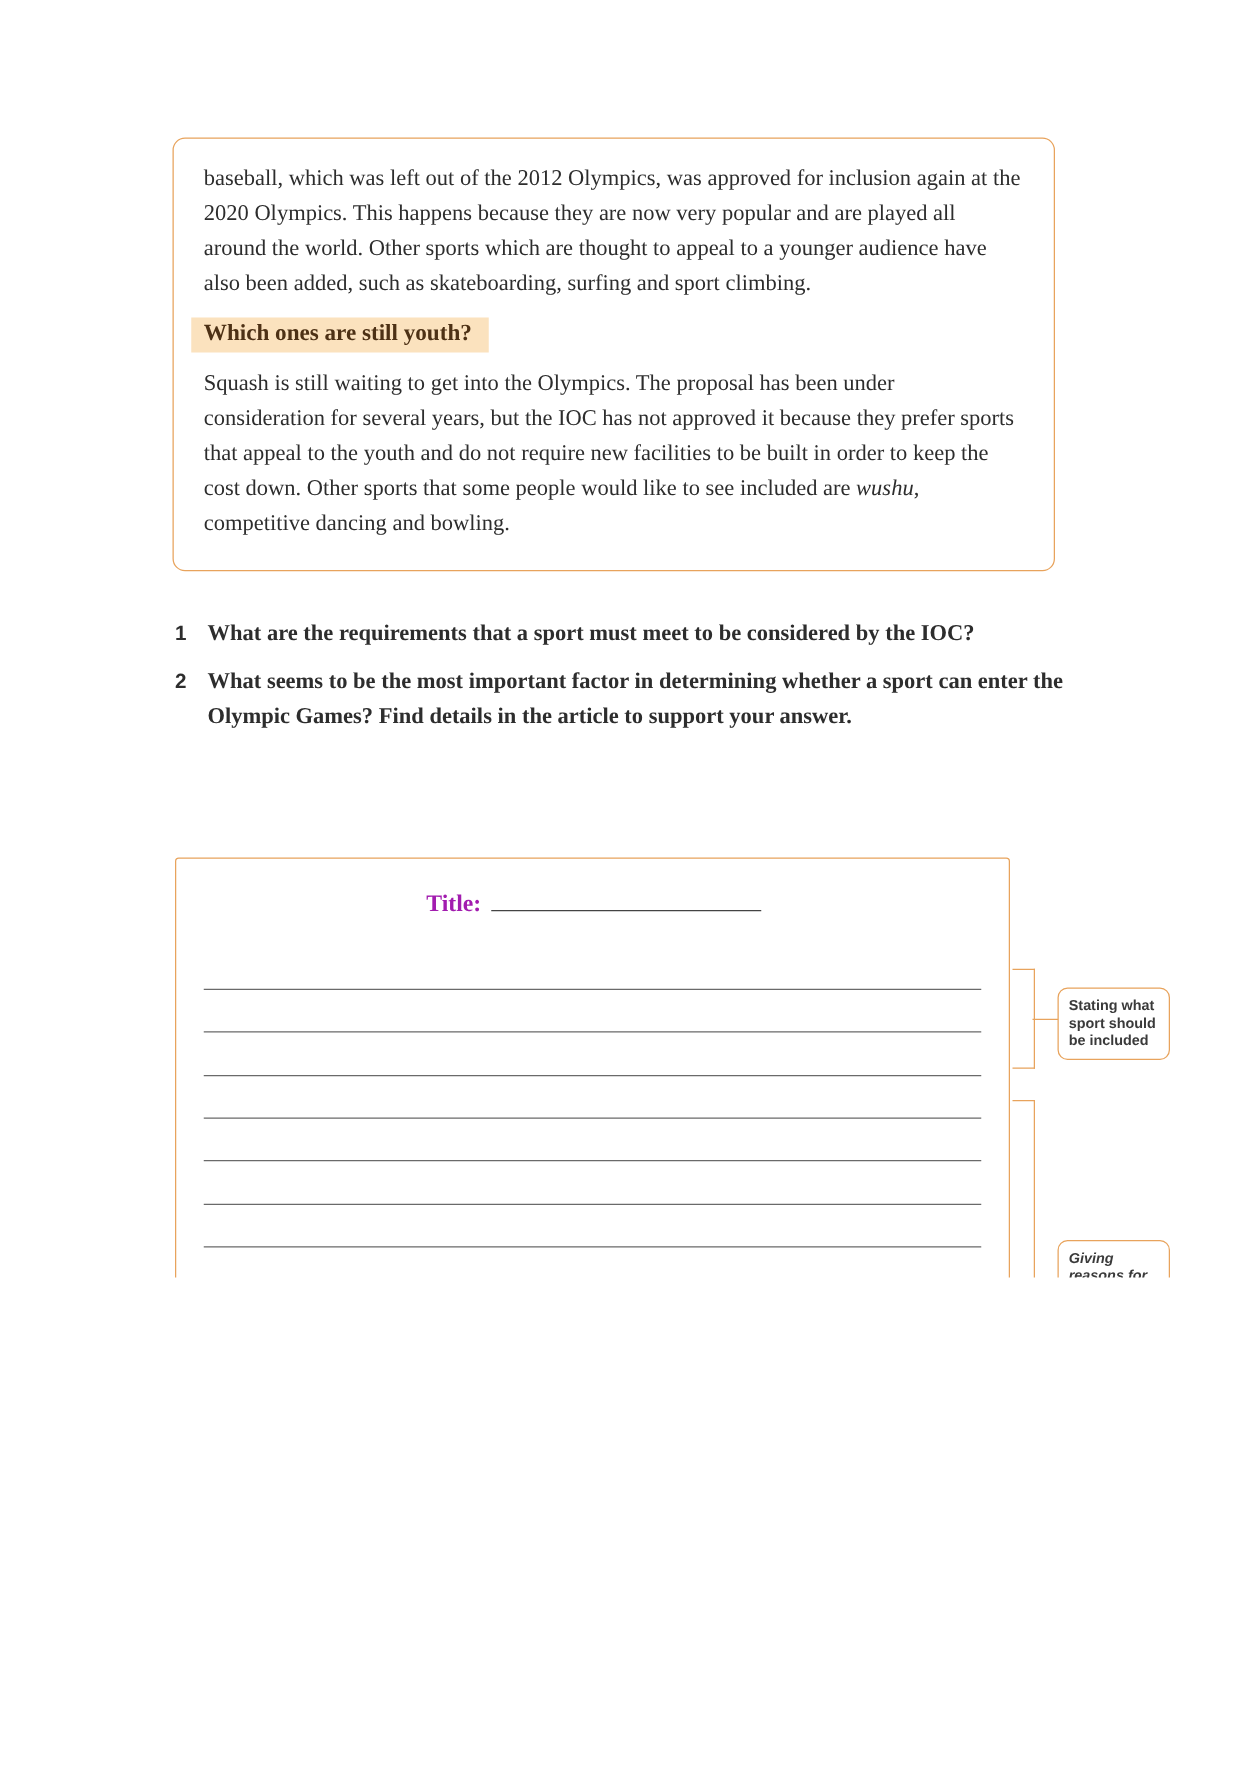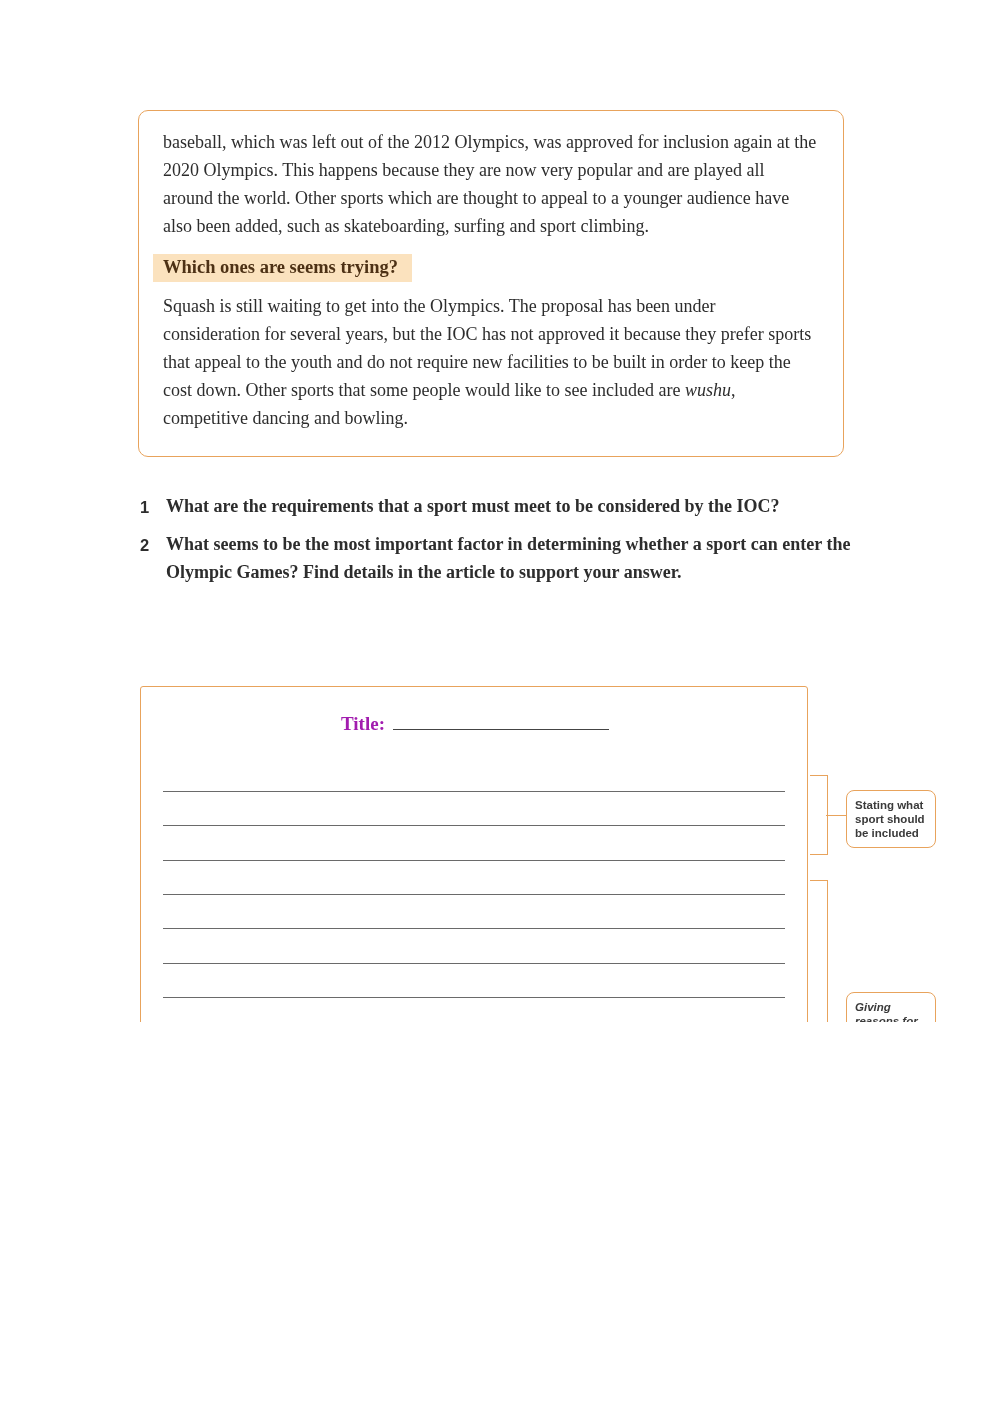--- a/index.html
+++ b/index.html
@@ -89,21 +89,21 @@
     font-size:15px;color:#333;
   }
 </style>
 </head>
 <body>
 
 <div class="page">
 
   <div class="reading-box">
     <p>baseball, which was left out of the 2012 Olympics, was approved for inclusion again at the 2020 Olympics. This happens because they are now very popular and are played all around the world. Other sports which are thought to appeal to a younger audience have also been added, such as skateboarding, surfing and sport climbing.</p>
-    <div class="section-heading">Which ones are seems trying?</div>
+    <div class="section-heading">Which ones are still youth?</div>
     <p><span>Squash is still waiting to get into the Olympics. The proposal has been under consideration for several years, but the IOC has not approved it because they prefer sports that appeal to the youth and do not require new facilities to be built in order to keep the cost down. Other sports that some people would like to see included are </span><span class="italic-term">wushu</span><span>, competitive dancing and bowling.</span></p>
   </div>
 
   <div class="questions">
     <div class="question">
       <span class="q-num">1</span>
       <span class="q-text">What are the requirements that a sport must meet to be considered by the IOC?</span>
     </div>
     <div class="question">
       <span class="q-num">2</span>

